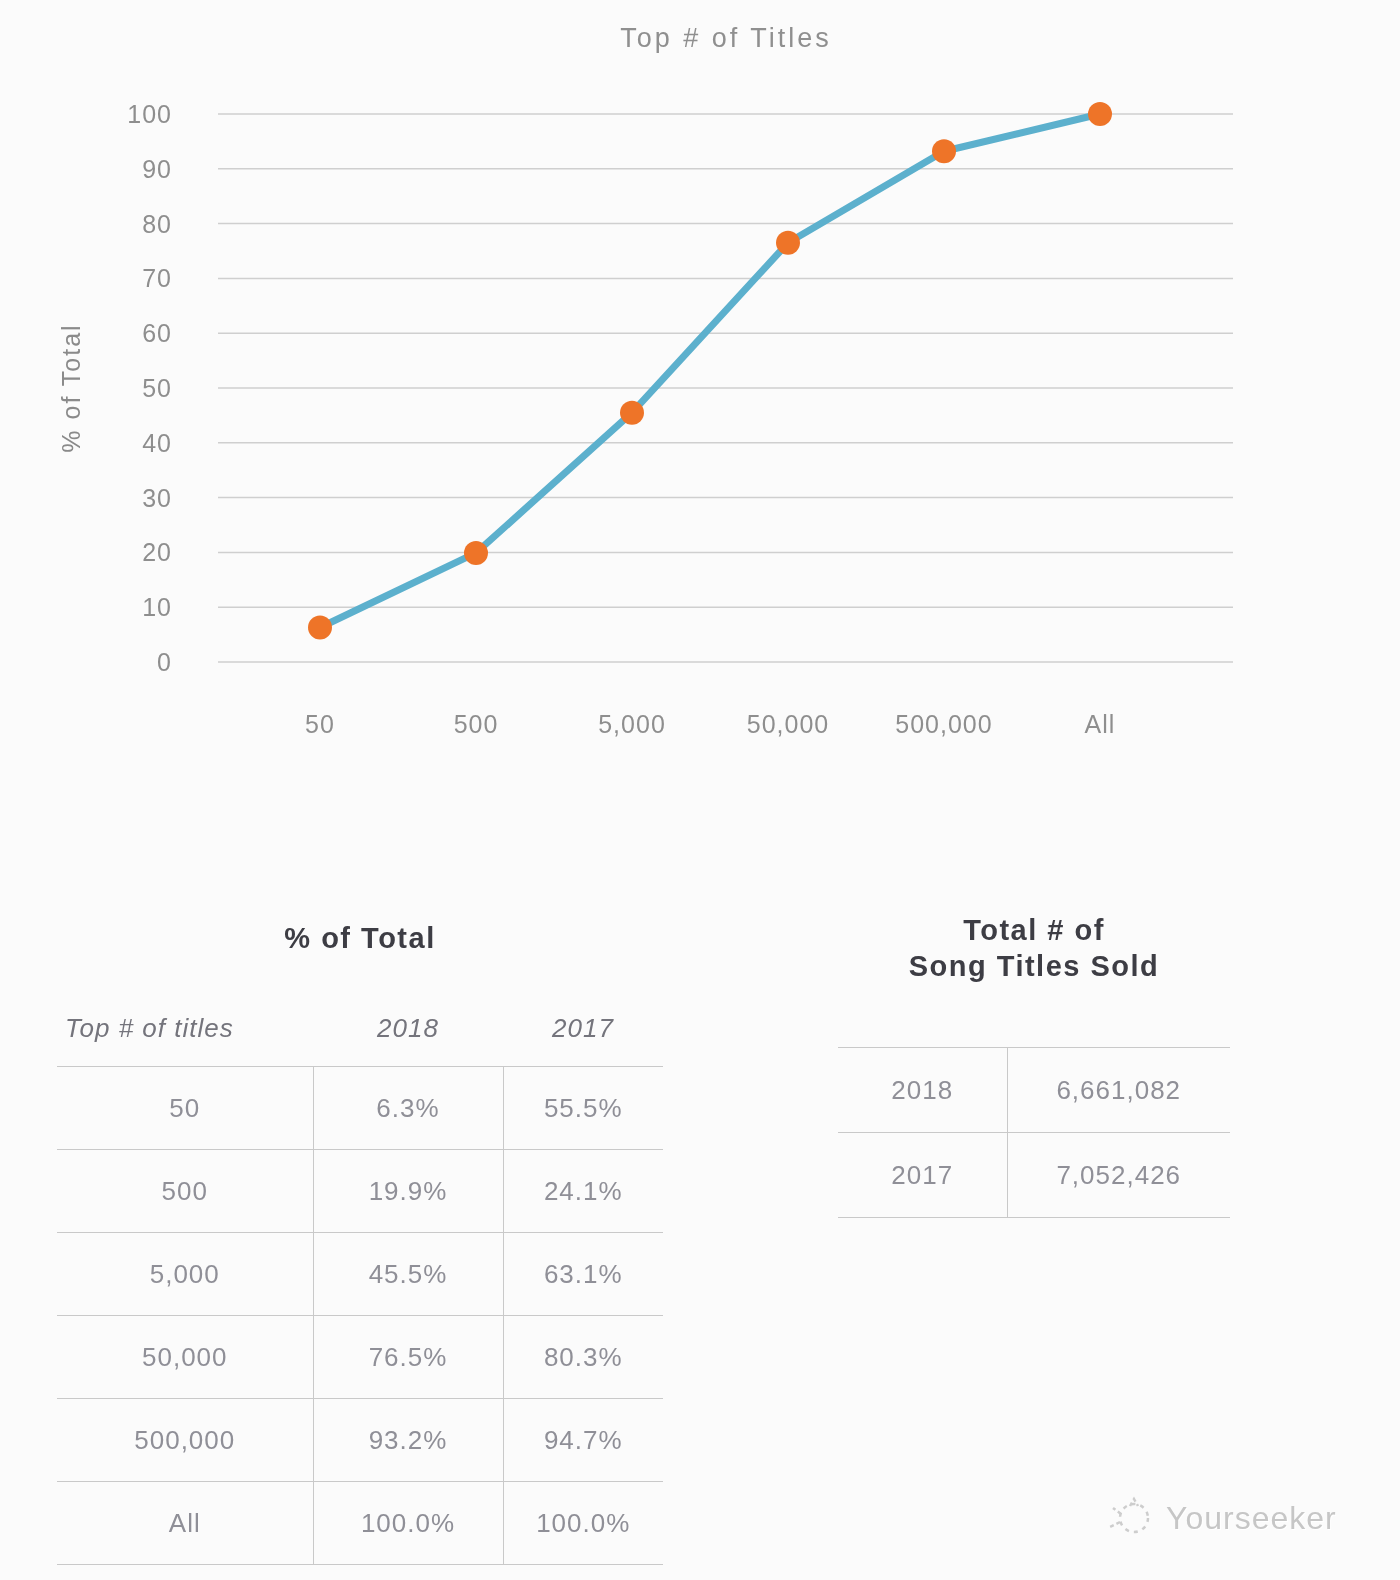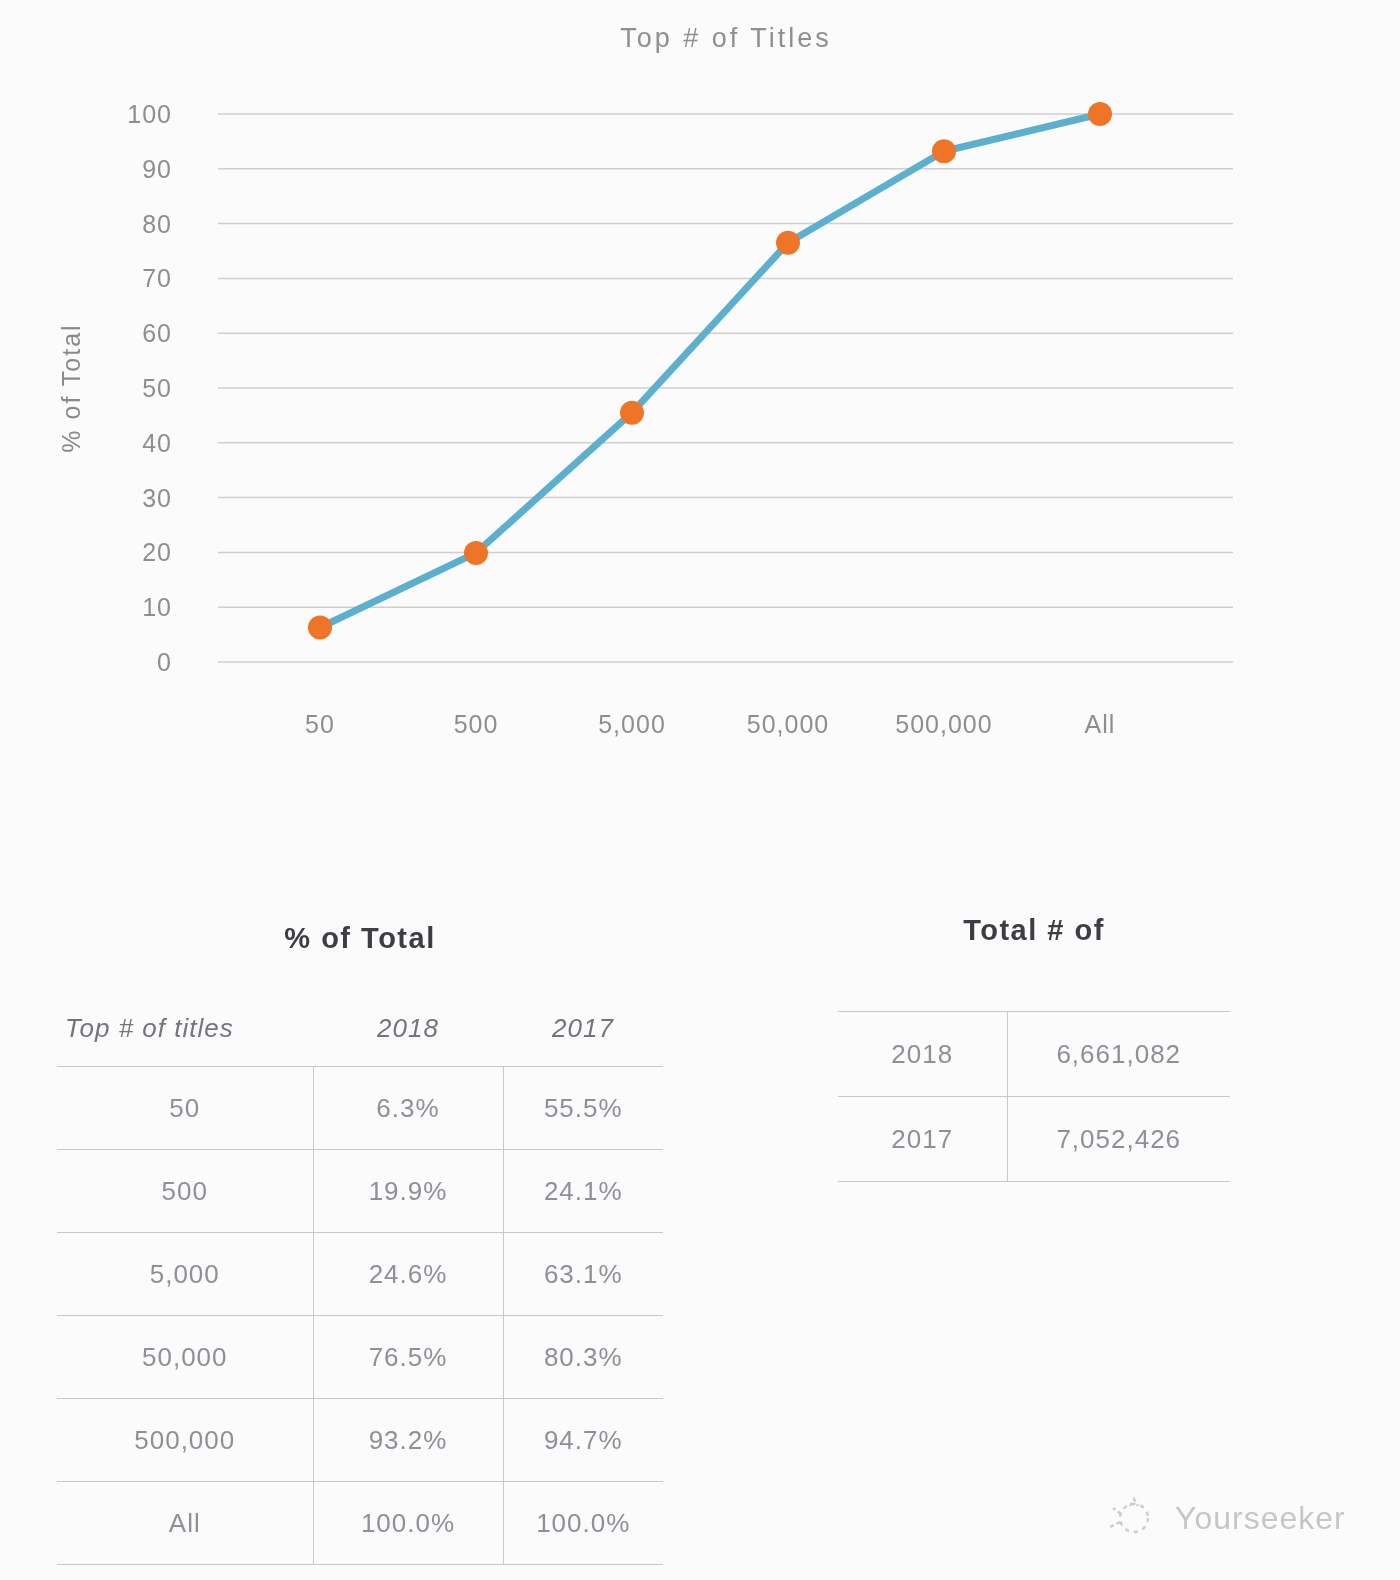--- a/index.html
+++ b/index.html
@@ -39,21 +39,21 @@
   tbody tr:last-child td { border-bottom:1.5px solid #c9c9c9; }
 
   .totals-table-block { left:838px; top:902px; width:392px; }
   .totals-table-block .table-title-l1 { margin-top:10px; }
   .totals-table-block table { margin-top:63px; }
   .totals-table-block tbody td { height:85px; }
 
   
   .watermark {
     position:absolute; left:1106px; top:1494px;
-    display:flex; align-items:center; gap:17px;
+    display:flex; align-items:center; gap:8px;
     color:#c6c6c6; font-size:32px; letter-spacing:1px;
     text-shadow:1px 1px 0 #ffffff;
   }
 </style>
 </head>
 <body>
 
 <div class="page">
 
   <svg id="chart-svg" width="1400" height="800" viewBox="0 0 1400 800">
@@ -117,21 +117,21 @@
           <td>6.3%</td>
           <td>55.5%</td>
         </tr>
         <tr>
           <td>500</td>
           <td>19.9%</td>
           <td>24.1%</td>
         </tr>
         <tr>
           <td>5,000</td>
-          <td>24.6%</td>
+          <td>45.5%</td>
           <td>63.1%</td>
         </tr>
         <tr>
           <td>50,000</td>
           <td>76.5%</td>
           <td>80.3%</td>
         </tr>
         <tr>
           <td>500,000</td>
           <td>93.2%</td>
@@ -141,20 +141,21 @@
           <td>All</td>
           <td>100.0%</td>
           <td>100.0%</td>
         </tr>
       </tbody>
     </table>
   </div>
 
   <div class="table-block totals-table-block">
     <div class="table-title table-title-l1">Total # of</div>
+    <div class="table-title">Song Titles Sold</div>
     <table>
       <colgroup>
           <col style="width:169px">
           <col style="width:223px">
         </colgroup>
       <tbody>
         <tr>
           <td>2018</td>
           <td>6,661,082</td>
         </tr>

